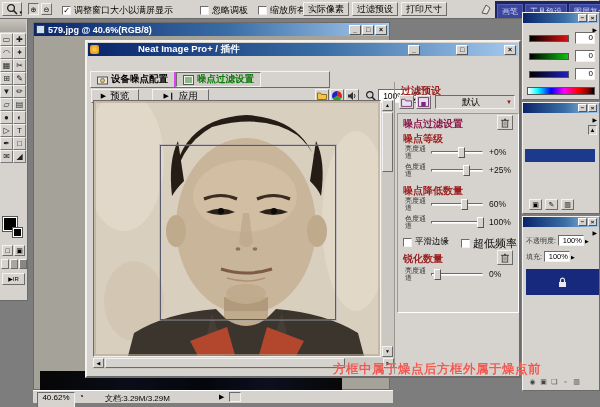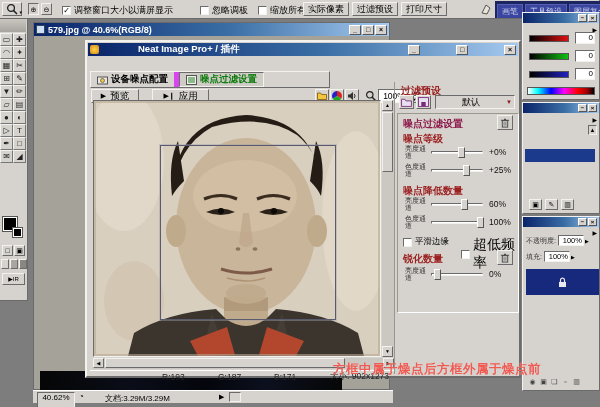--- a/index.html
+++ b/index.html
@@ -194,21 +194,21 @@
     <div class="ttl p" style="left:1px;top:1px;right:1px;height:13px;font-size:9.5px;gap:35px;">
       <span style="width:9px;height:9px;background:radial-gradient(circle,#ffd24a,#d78a12);border-radius:2px;margin-right:4px;flex:0 0 auto;"></span>
       <span style="flex:1;">Neat Image Pro+ / 插件</span>
       <span class="tbtn">_</span>
       <span class="tbtn">□</span>
       <span class="tbtn">×</span>
     </div>
 
 
     <div class="p flex r" style="left:3px;top:29px;width:240px;height:17px;border-color:#f4f2ee #6b6b6b #6b6b6b #f4f2ee;">
-      <span class="flex" style="height:15px;padding:0 6px;border-right:5px solid #d946ef;">
+      <span class="flex" style="height:15px;padding:0 6px;border-right:2px solid #d946ef;">
         <svg width="11" height="10" viewBox="0 0 11 10" style="margin-right:3px;">
           <rect x="0.5" y="2" width="10" height="7" fill="#e9e6df" stroke="#555"></rect>
             <circle cx="5.5" cy="5.5" r="2" fill="#f5c542" stroke="#555" stroke-width="0.7"></circle>
         </svg>
         <span style="font-size:9.5px;font-weight:bold;">设备噪点配置</span>
       </span>
       <span class="flex s" style="height:15px;padding:0 6px;background:#cfccc6;">
         <svg width="11" height="10" viewBox="0 0 11 10" style="margin-right:3px;">
           <rect x="0.5" y="0.5" width="10" height="9" fill="#eef3ea" stroke="#555"></rect>
             <line x1="2" y1="3" x2="9" y2="3" stroke="#2a7d2a"></line>
@@ -299,27 +299,20 @@
       <span class="r p" style="left:0;top:12px;width:11px;height:60px;"></span>
       <span class="r p" style="left:0;bottom:0;width:11px;height:11px;font-size:5px;text-align:center;line-height:9px;">▼</span>
     </div>
 
     <div class="p" style="left:6px;top:316px;width:301px;height:11px;background:#cbc8c2;">
       <span class="r p" style="left:0;top:0;width:11px;height:10px;font-size:5px;text-align:center;line-height:9px;">◀</span>
       <span class="r p" style="left:12px;top:0;width:240px;height:10px;"></span>
       <span class="r p" style="right:0;top:0;width:11px;height:10px;font-size:5px;text-align:center;line-height:9px;">▶</span>
     </div>
 
-    <div class="p flex" style="left:3px;top:328px;width:304px;height:13px;border-top:1px solid #fff;">
-      <span class="statcell" style="width:72px;"></span>
-      <span class="statcell" style="width:56px;">R:193</span>
-      <span class="statcell" style="width:56px;">G:187</span>
-      <span class="statcell" style="width:56px;">B:171</span>
-      <span class="statcell">大小: 902x1273</span>
-    </div>
 
     <div class="p" style="left:307px;top:40px;width:126px;height:292px;border-left:1px solid #9a978f;">
       <div class="p hdr" style="left:6px;top:2px;">过滤预设</div>
       <span class="p r" style="left:4px;top:13px;width:15px;height:14px;padding:1px;">
         <svg width="11" height="10" viewBox="0 0 10 9">
             <path d="M0.5 2 h3 l1 1.5 h5 v5 h-9 Z" fill="#e8e0f0" stroke="#7a2a7a" stroke-width="0.8"></path>
           </svg>
       </span>
       <span class="p r" style="left:21px;top:13px;width:15px;height:14px;padding:1px;">
         <svg width="11" height="10" viewBox="0 0 10 9">
@@ -380,21 +373,21 @@
           </span>
         <span class="sval">100%</span>
       </div>
 
       <div class="p flex" style="left:8px;top:154px;">
         <span class="cbbox"></span>
         <span style="font-size:8.5px;">平滑边缘</span>
       </div>
       <div class="p flex" style="left:66px;top:154px;">
         <span class="cbbox"></span>
-        <span style="font-size:14px;font-family:Liberation Serif, serif;">超低频率</span>
+        <span style="font-size:11px;font-family:Liberation Serif, serif;">超低频率</span>
       </div>
 
       <div class="p hdr" style="left:8px;top:170px;">锐化数量</div>
       <span class="p r" style="left:102px;top:168px;width:16px;height:15px;padding:2px;">
         <svg width="10" height="10" viewBox="0 0 10 11">
           <rect x="2" y="3" width="6" height="7" fill="none" stroke="#444"></rect>
             <line x1="0.5" y1="2.5" x2="9.5" y2="2.5" stroke="#444"></line>
             <rect x="4" y="0.8" width="2" height="1.4" fill="#444"></rect>
             <line x1="4" y1="4.5" x2="4" y2="8.5" stroke="#444" stroke-width="0.7"></line>
             <line x1="6" y1="4.5" x2="6" y2="8.5" stroke="#444" stroke-width="0.7"></line>

